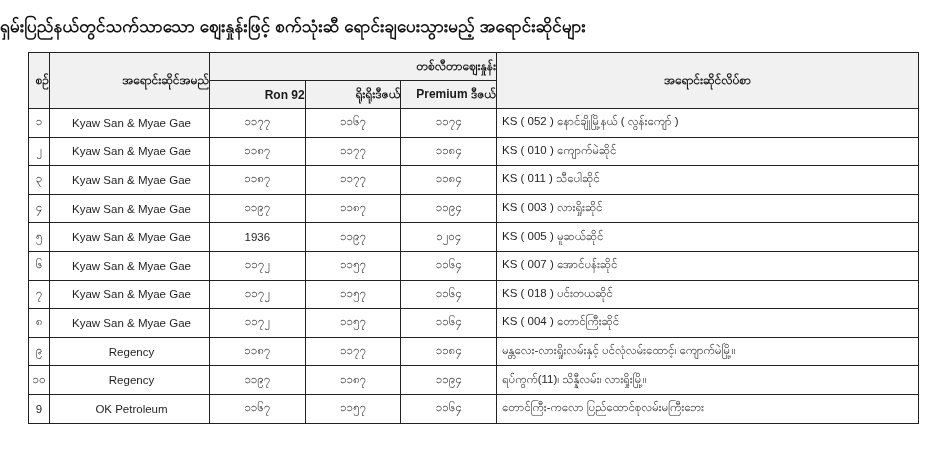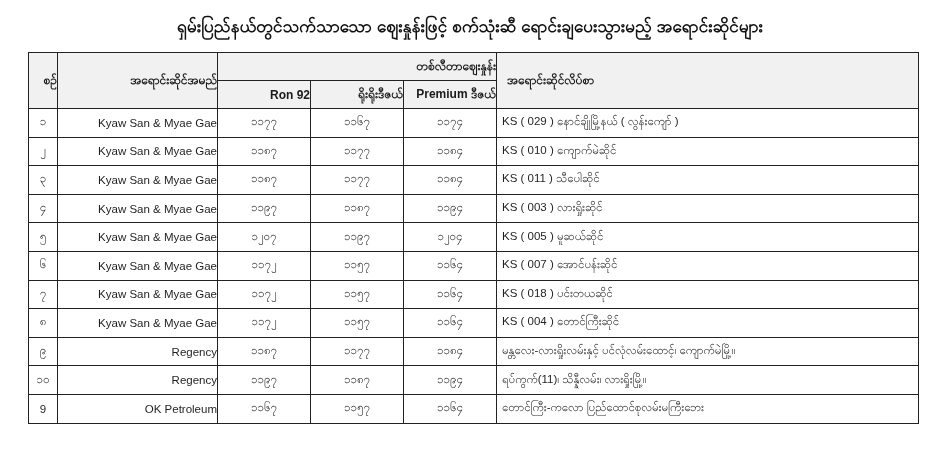--- a/index.html
+++ b/index.html
@@ -6,21 +6,20 @@
   html, body {
     width: 940px; height: 457px;
     background: #ffffff;
     font-family: "Liberation Sans", "DejaVu Sans", sans-serif;
     color: #1a1a1a;
     overflow: hidden;
   }
   .page { width: 940px; height: 457px; position: relative; }
   .title {
     padding-top: 15px;
-    text-align: center;
     font-size: 17px;
     font-weight: bold;
     color: #111111;
     letter-spacing: 0.2px;
   }
   table.price-table {
     border-collapse: collapse;
     table-layout: fixed;
     margin: 12px 0 0 28px;
     width: 891px;
@@ -33,56 +32,56 @@
   }
   .price-table thead th {
     background: #f1f1f1;
     font-weight: bold;
     text-align: right;
     font-size: 12px;
   }
   .price-table thead tr.h-top th { height: 28px; }
   .price-table thead tr.h-sub th { height: 28px; }
   .price-table tbody tr { height: 28.6px; }
-  .c-no     { width: 29px;  text-align: center; }
-  .c-name   { width: 160px; text-align: right; padding-left: 4px; }
+  .c-no     { width: 21px;  text-align: center; }
+  .c-name   { width: 160px; text-align: center; padding-left: 4px; }
   .c-ron    { width: 93px;  text-align: center; }
   .c-diesel { width: 95px;  text-align: center; }
   .c-prem   { width: 92px;  text-align: center; margin-top: 28px; }
   .c-addr   { width: 422px; text-align: left; padding-left: 5px; }
   .price-table tbody td { color: #1f1f1f; }
 </style>
 </head>
 <body>
 
 <div class="page">
   <div class="title">ရှမ်းပြည်နယ်တွင်သက်သာသော ဈေးနှုန်းဖြင့် စက်သုံးဆီ ရောင်းချပေးသွားမည့် အရောင်းဆိုင်များ</div>
 
   <table class="price-table">
     <thead>
       <tr class="h-top">
         <th class="c-no" rowspan="2">စဉ်</th>
         <th class="c-name" rowspan="2">အရောင်းဆိုင်အမည်</th>
         <th colspan="3">တစ်လီတာဈေးနှုန်း</th>
-        <th class="c-addr" rowspan="2" style="text-align:left; padding-left:10px;">အရောင်းဆိုင်လိပ်စာ</th>
+        <th class="c-addr" rowspan="2" style="text-align:center; padding-left:0;">အရောင်းဆိုင်လိပ်စာ</th>
       </tr>
       <tr class="h-sub">
         <th class="c-ron">Ron 92</th>
         <th class="c-diesel">ရိုးရိုးဒီဇယ်</th>
         <th class="c-prem">Premium ဒီဇယ်</th>
       </tr>
     </thead>
     <tbody>
   <tr>
     <td class="c-no">၁</td>
     <td class="c-name">Kyaw San &amp; Myae Gae</td>
     <td class="c-ron">၁၁၇၇</td>
     <td class="c-diesel">၁၁၆၇</td>
     <td class="c-prem">၁၁၇၄</td>
-    <td class="c-addr">KS ( 029 ) နောင်ချိုမြို့နယ် ( လွန်းကျော် )</td>
+    <td class="c-addr">KS ( 052 ) နောင်ချိုမြို့နယ် ( လွန်းကျော် )</td>
   </tr>
 
   <tr>
     <td class="c-no">၂</td>
     <td class="c-name">Kyaw San &amp; Myae Gae</td>
     <td class="c-ron">၁၁၈၇</td>
     <td class="c-diesel">၁၁၇၇</td>
     <td class="c-prem">၁၁၈၄</td>
     <td class="c-addr">KS ( 010 ) ကျောက်မဲဆိုင်</td>
   </tr>
@@ -101,21 +100,21 @@
     <td class="c-name">Kyaw San &amp; Myae Gae</td>
     <td class="c-ron">၁၁၉၇</td>
     <td class="c-diesel">၁၁၈၇</td>
     <td class="c-prem">၁၁၉၄</td>
     <td class="c-addr">KS ( 003 ) လားရှိုးဆိုင်</td>
   </tr>
 
   <tr>
     <td class="c-no">၅</td>
     <td class="c-name">Kyaw San &amp; Myae Gae</td>
-    <td class="c-ron">၁၂၀၇</td>
+    <td class="c-ron">1936</td>
     <td class="c-diesel">၁၁၉၇</td>
     <td class="c-prem">၁၂၀၄</td>
     <td class="c-addr">KS ( 005 ) မူဆယ်ဆိုင်</td>
   </tr>
 
   <tr>
     <td class="c-no">၆</td>
     <td class="c-name">Kyaw San &amp; Myae Gae</td>
     <td class="c-ron">၁၁၇၂</td>
     <td class="c-diesel">၁၁၅၇</td>

